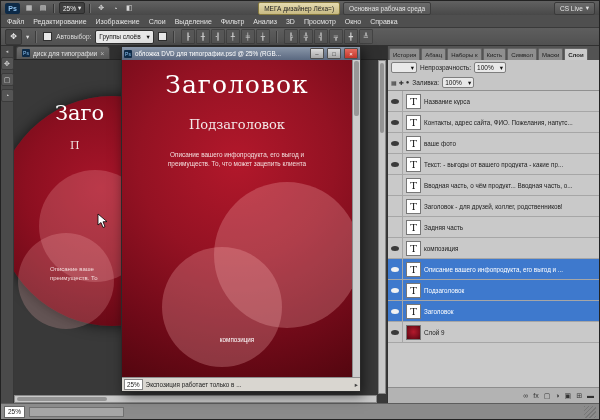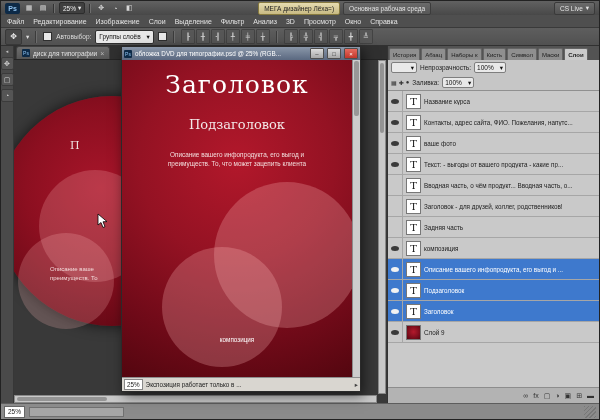--- a/index.html
+++ b/index.html
@@ -250,20 +250,21 @@
       <div class="doctab">
         <span class="mini-logo">Ps</span>
         <span>диск для типографии</span>
         <span class="tab-close">×</span>
       </div>
     </div>
     <div class="pasteboard">
       <div class="disc"></div>
       <div class="disc-circle dc1"></div>
       <div class="disc-circle dc2"></div>
+      <div class="disc-title">Заго</div>
       <div class="disc-sub">П</div>
       <div class="disc-desc">
         <div>Описание ваше</div>
         <div>преимуществ. То</div>
       </div>
       <div class="bg-vscroll">
         <div class="bg-vthumb"></div>
       </div>
       <div class="bg-hscroll">
         <div class="bg-hthumb"></div>

